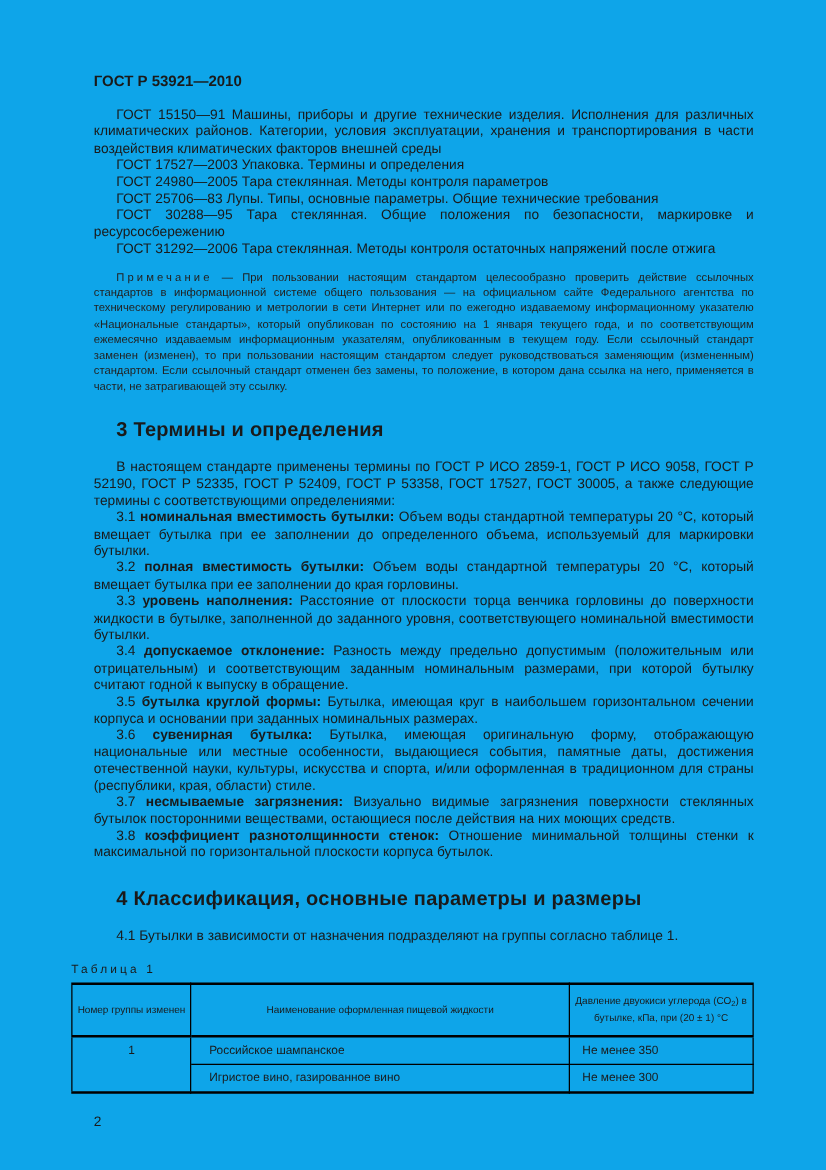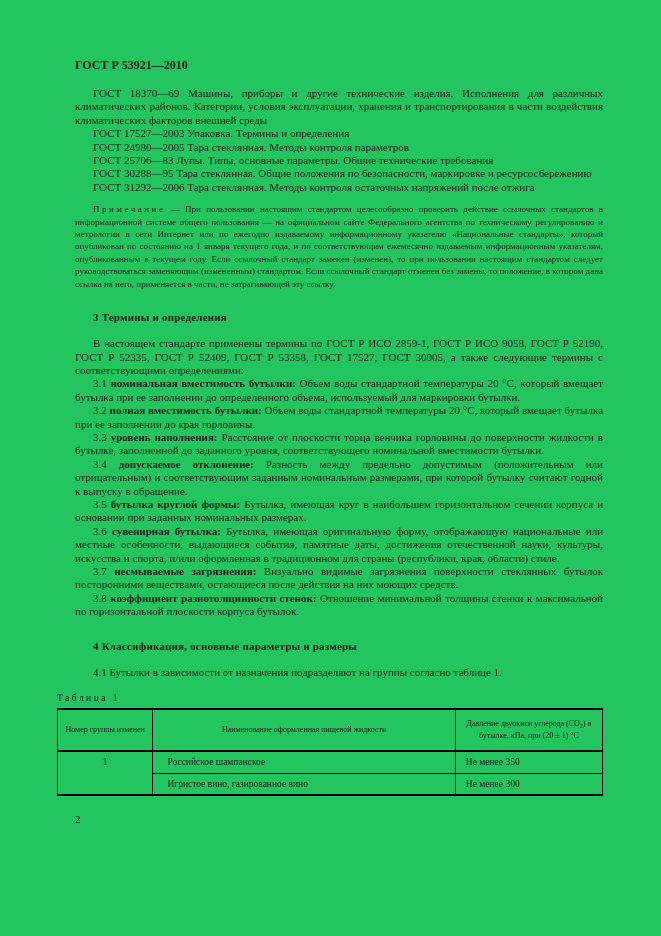--- a/index.html
+++ b/index.html
@@ -1,33 +1,33 @@
 <!DOCTYPE html>
 <html lang="ru"><head>
 <meta charset="utf-8">
 <style>
   * { margin: 0; padding: 0; box-sizing: border-box; }
   html, body { background: #e8e8e8; }
   body { width: 661px; height: 936px; overflow: hidden; }
   .page {
-    width: 661px; height: 936px; background: #22c55e; color: #1a1a1a;
-    font-family: Liberation Serif, serif;
+    width: 661px; height: 936px; background: #0ea5e9; color: #1a1a1a;
+    font-family: Liberation Sans, sans-serif;
     padding: 58px 58px 0 75px; overflow: hidden; position: relative;
   }
   .running-header { font-size: 12px; font-weight: bold; margin-bottom: 14px; }
   .body-p {
     font-size: 11px; line-height: 13.4px; text-align: justify; text-indent: 18px;
   }
   .note {
     font-size: 9px; line-height: 12.4px; text-align: justify; text-indent: 18px;
     margin-top: 9px; color: #222;
   }
   .note-label { letter-spacing: 2.5px; }
   h2.sec-h {
-    font-size: 11px; font-weight: bold; margin: 21px 0 14px 18px; letter-spacing: 0.2px;
+    font-size: 16px; font-weight: bold; margin: 21px 0 14px 18px; letter-spacing: 0.2px;
   }
   .terms .body-p { }
   .table-label { font-size: 9.5px; margin: 14px 0 5px -18px; }
   .table-label .spaced { letter-spacing: 2.5px; }
   table.gost {
     border-collapse: collapse; margin-left: -18px; width: calc(100% + 18px);
     font-size: 9.5px; table-layout: fixed;
   }
   table.gost { border: 1px solid #000; border-top: 2px solid #000; border-bottom: 2px solid #000; }
   table.gost th {
@@ -48,21 +48,21 @@
   b.term-name { }
 </style>
 </head>
 <body>
 
 <div class="page">
 
   <div class="running-header">ГОСТ Р 53921—2010</div>
 
   <div>
-    <p class="body-p">ГОСТ 18370—69 Машины, приборы и другие технические изделия. Исполнения для различных климатических районов. Категории, условия эксплуатации, хранения и транспортирования в части воздействия климатических факторов внешней среды</p>
+    <p class="body-p">ГОСТ 15150—91 Машины, приборы и другие технические изделия. Исполнения для различных климатических районов. Категории, условия эксплуатации, хранения и транспортирования в части воздействия климатических факторов внешней среды</p>
     <p class="body-p">ГОСТ 17527—2003 Упаковка. Термины и определения</p>
     <p class="body-p">ГОСТ 24980—2005 Тара стеклянная. Методы контроля параметров</p>
     <p class="body-p">ГОСТ 25706—83 Лупы. Типы, основные параметры. Общие технические требования</p>
     <p class="body-p">ГОСТ 30288—95 Тара стеклянная. Общие положения по безопасности, маркировке и ресурсосбережению</p>
     <p class="body-p">ГОСТ 31292—2006 Тара стеклянная. Методы контроля остаточных напряжений после отжига</p>
   </div>
 
   <p class="note"><span class="note-label">Примечание</span> <span>— При пользовании настоящим стандартом целесообразно проверить действие ссылочных стандартов в информационной системе общего пользования — на официальном сайте Федерального агентства по техническому регулированию и метрологии в сети Интернет или по ежегодно издаваемому информационному указателю «Национальные стандарты», который опубликован по состоянию на 1 января текущего года, и по соответствующим ежемесячно издаваемым информационным указателям, опубликованным в текущем году. Если ссылочный стандарт заменен (изменен), то при пользовании настоящим стандартом следует руководствоваться заменяющим (измененным) стандартом. Если ссылочный стандарт отменен без замены, то положение, в котором дана ссылка на него, применяется в части, не затрагивающей эту ссылку.</span></p>
 
   <h2 class="sec-h">3  Термины и определения</h2>

